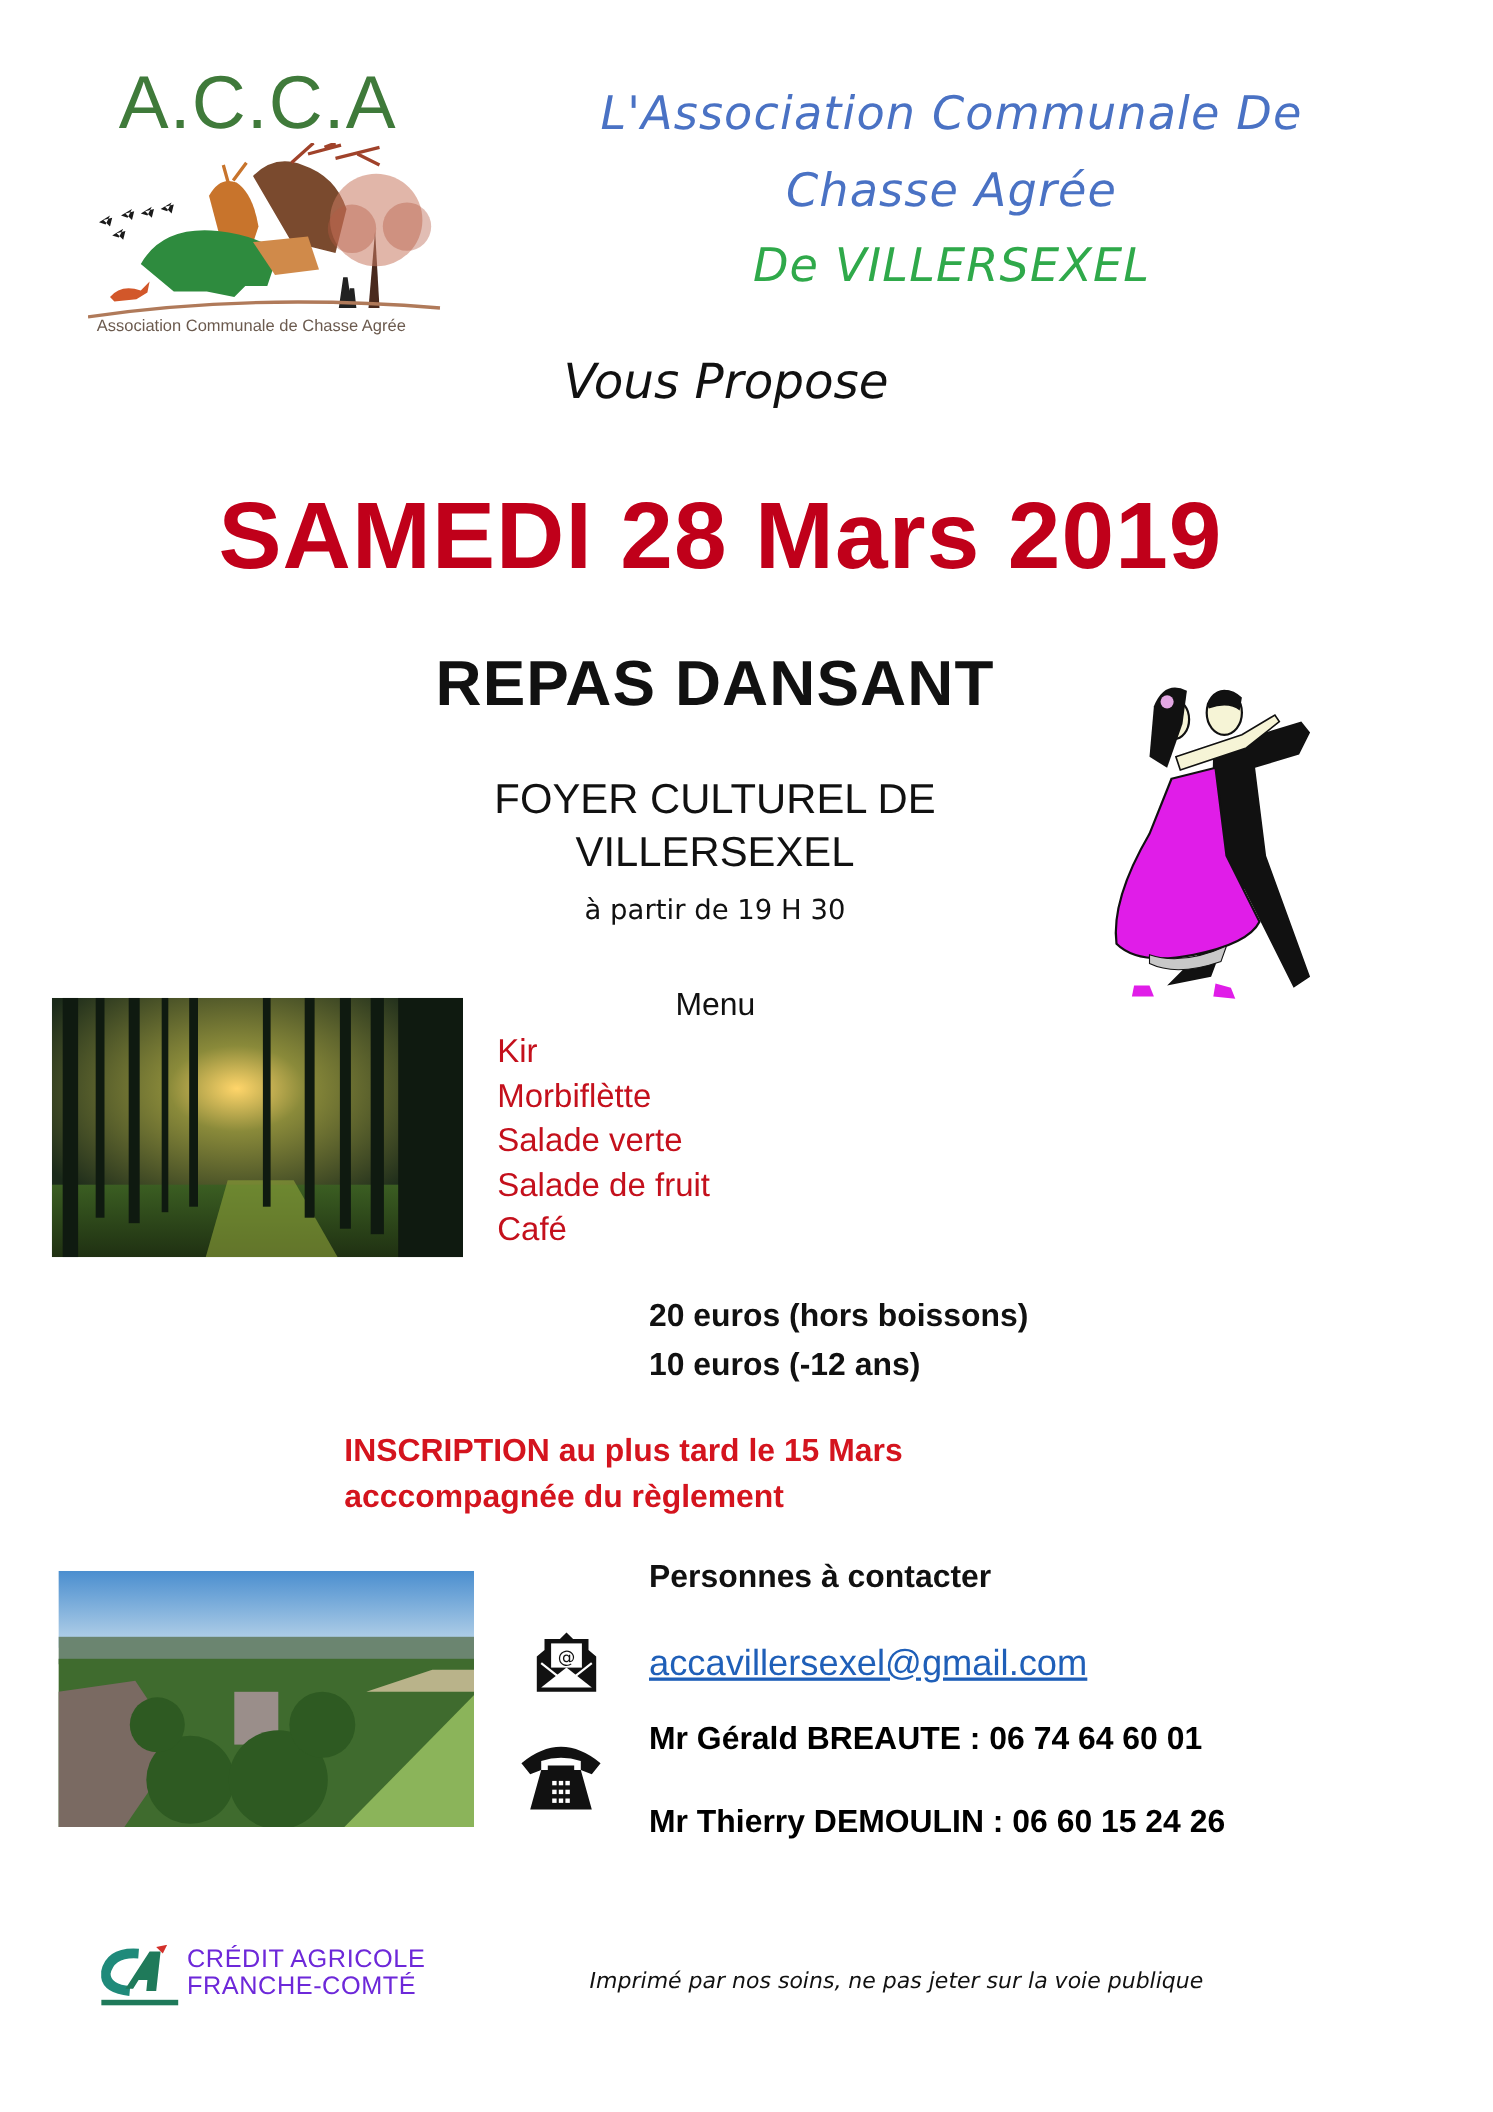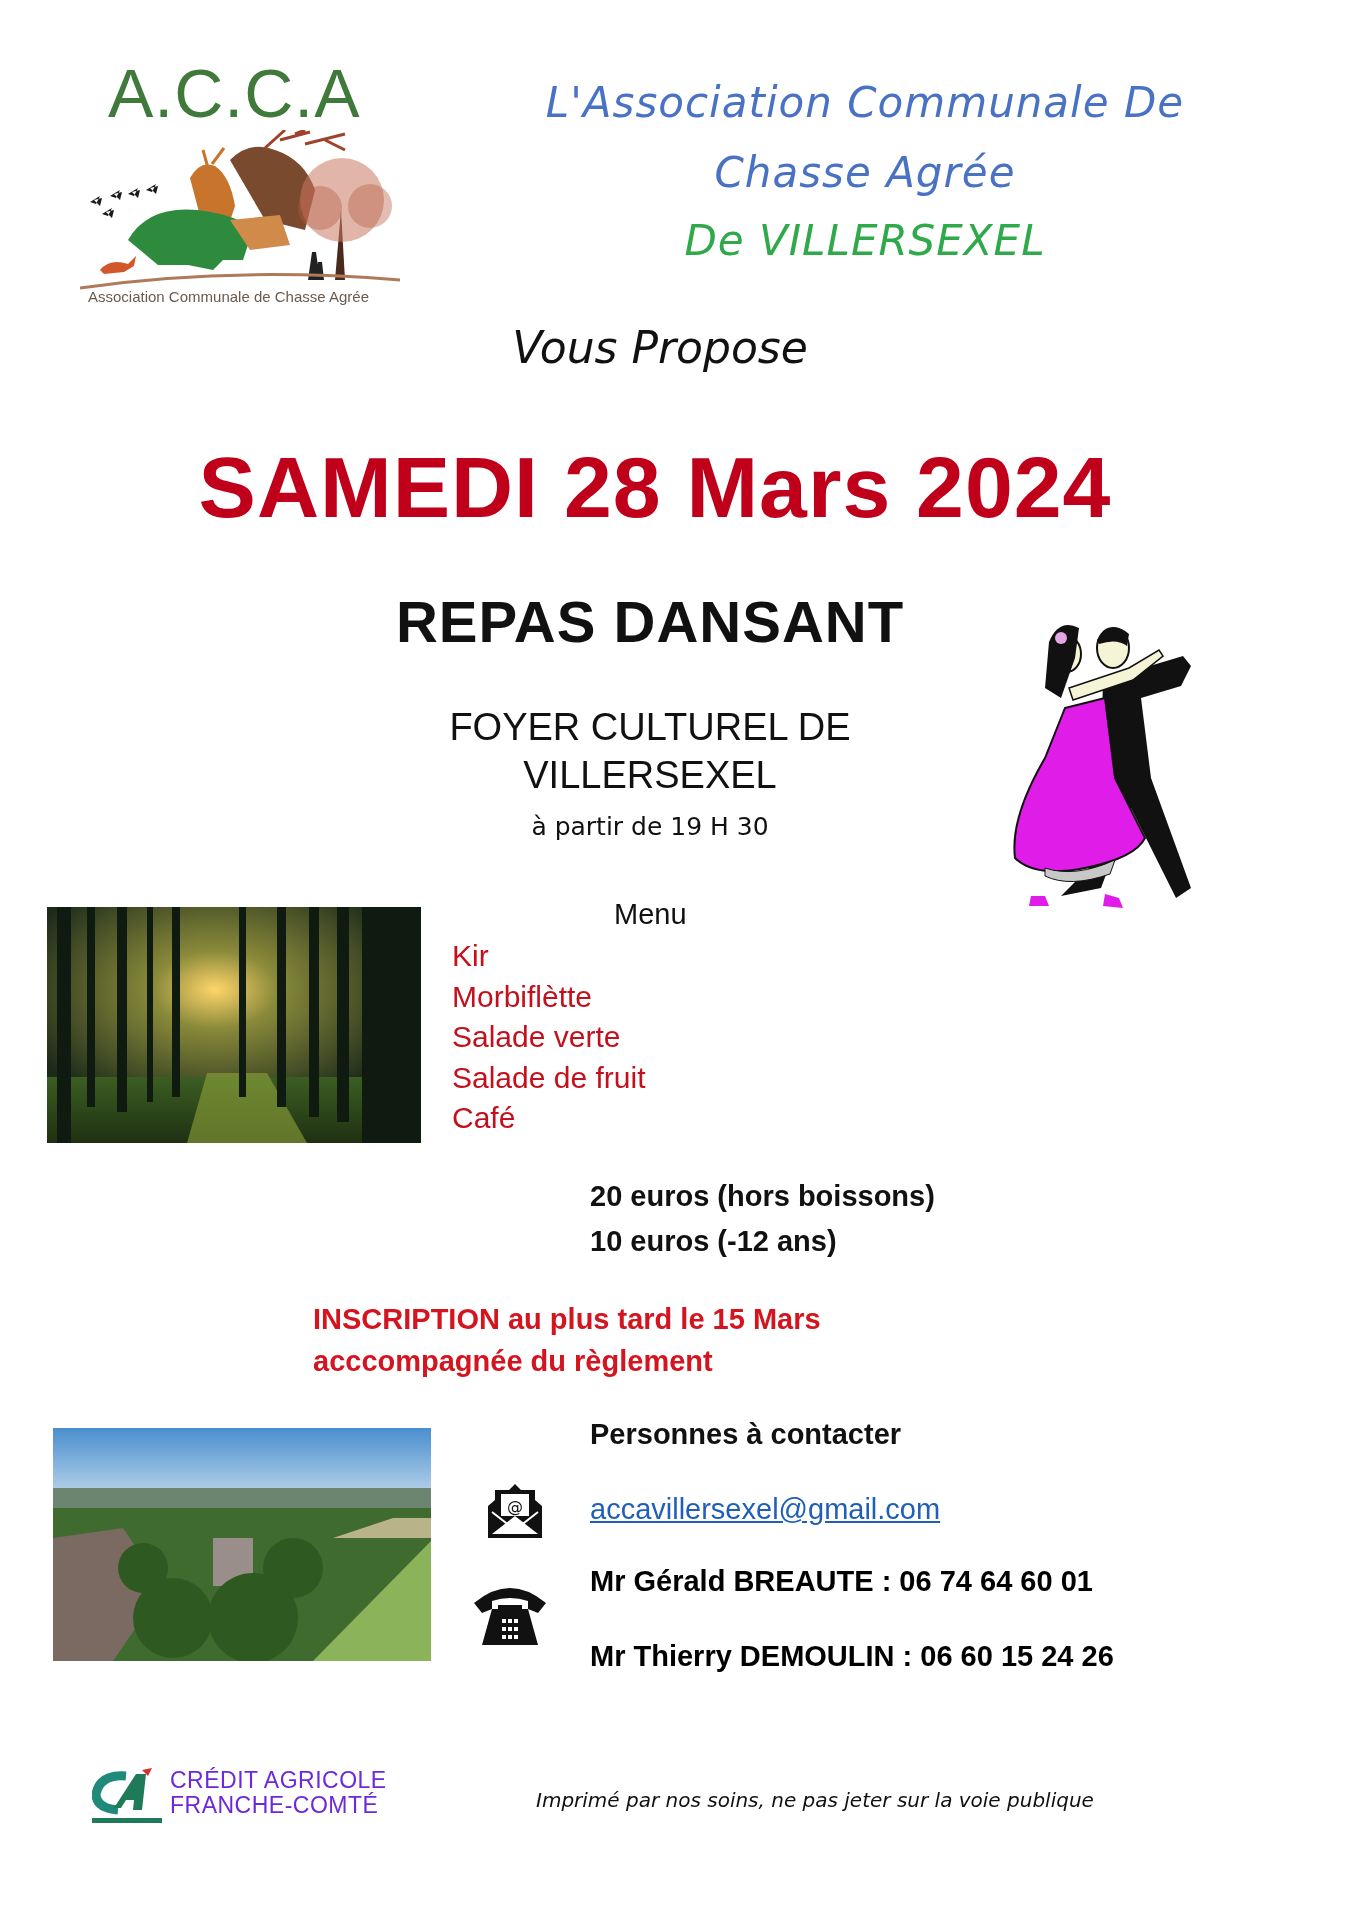--- a/index.html
+++ b/index.html
@@ -37,21 +37,21 @@
 
   .prices { left:590px; top:1174px; }
   .price { font-weight:bold; font-size:29px; color:#111; line-height:45px; white-space:nowrap; }
 
   .inscr { left:313px; top:1298px; }
   .inscr-line { font-weight:bold; font-size:29px; color:#d4141e; line-height:42px; white-space:nowrap; }
 
   .aerial { left:53px; top:1428px; width:378px; height:233px; overflow:hidden; }
 
   .contact-head { left:590px; top:1418px; font-weight:bold; font-size:29px; color:#111; white-space:nowrap; }
-  .email { left:590px; top:1493px; font-size:29px; color:#1f5fb8; text-decoration:underline; white-space:nowrap; cursor:pointer; }
+  .email { left:590px; top:1493px; font-size:33px; color:#1f5fb8; text-decoration:underline; white-space:nowrap; cursor:pointer; }
   .person { left:590px; font-weight:bold; font-size:29px; color:#000000; white-space:nowrap; }
   .p1 { top:1565px; }
   .p2 { top:1640px; }
   .envelope { left:486px; top:1482px; width:58px; height:58px; }
   .phone { left:470px; top:1585px; width:80px; height:64px; }
 
   .ca-logo { left:92px; top:1768px; width:330px; height:58px; }
   .ca-text { position:absolute; left:78px; top:0; font-size:23px; line-height:25px; color:#6d28d9; letter-spacing:0.5px; white-space:nowrap; }
   .footer-note { left:536px; top:1788px; font-family:"DejaVu Sans", sans-serif; font-style:italic; font-size:20px; color:#111; white-space:nowrap; }
 </style>
@@ -92,21 +92,21 @@
   </svg>
   <div class="logo-caption">Association Communale de Chasse Agrée</div>
 </div>
 
 <div class="abs title-line t1 center">L'Association Communale De</div>
 <div class="abs title-line t2 center">Chasse Agrée</div>
 <div class="abs title-line t3 center">De VILLERSEXEL</div>
 
 <div class="abs propose center">Vous Propose</div>
 
-<div class="abs date center">SAMEDI 28 Mars 2024</div>
+<div class="abs date center">SAMEDI 28 Mars 2019</div>
 <div class="abs repas center">REPAS DANSANT</div>
 
 <svg class="abs dancers" viewBox="0 0 212 312">
 
   <path d="M98 60 l40 -10 l40 -12 l8 10 l-10 20 l-40 12 l10 80 l40 110 l-15 10 l-45 -90 l-30 80 l-40 8 l30 -30 l10 -100 z" fill="#111"></path>
 
   <ellipse cx="108" cy="30" rx="16" ry="20" fill="#f6f4d6" stroke="#111" stroke-width="2"></ellipse>
   <path d="M92 22 q14 -22 32 -6 l-2 12 q-10 -8 -28 -2z" fill="#111"></path>
   <path d="M104 62 l8 -4 l8 4 l-8 4 z" fill="#e020e0"></path>
 

